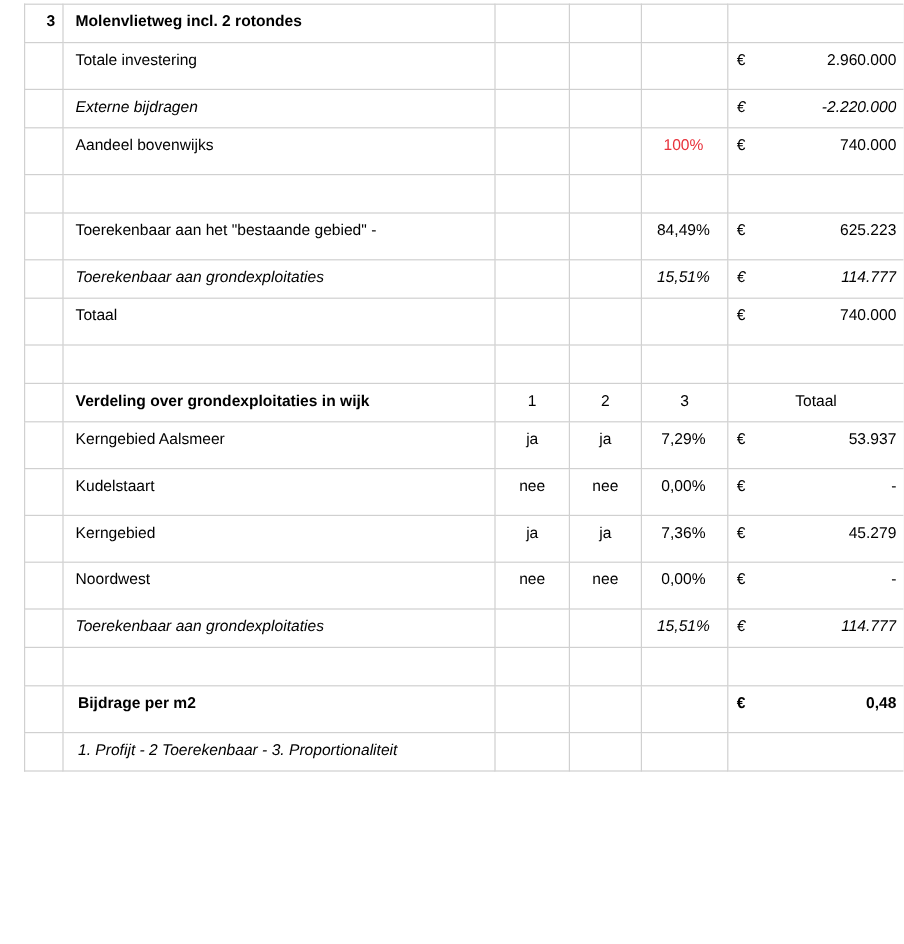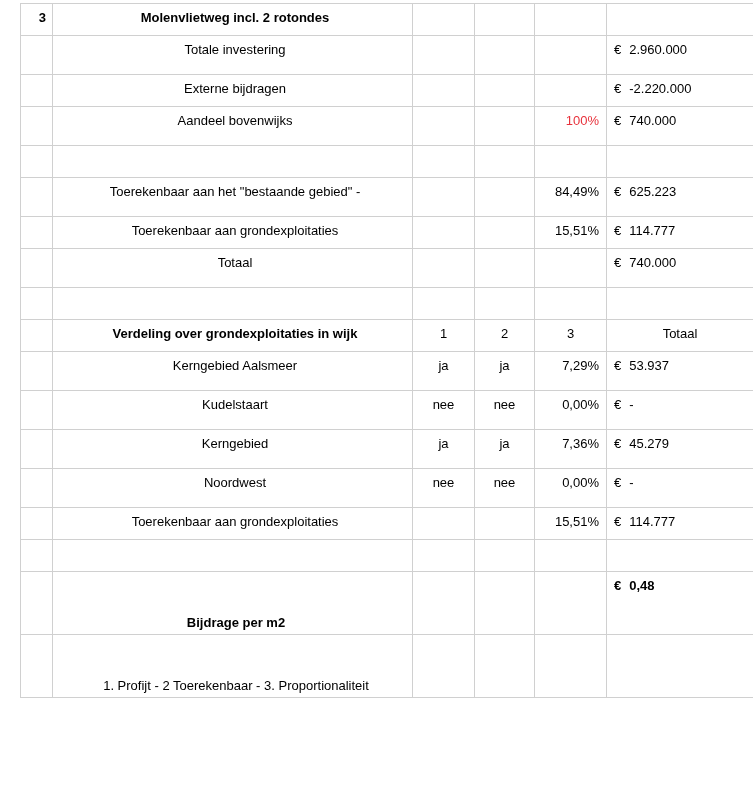--- a/index.html
+++ b/index.html
@@ -54,56 +54,55 @@
     min-height: 24px;
   }
   .num-cell {
     text-align: right;
     font-weight: bold;
     padding-right: 6px;
   }
   .label {
     padding-left: 10px;
     white-space: nowrap;
-    text-align: center;
-  }
-  .label.indent2 { padding-left: 12px; margin-top: 37px; }
+  }
+  .label.indent2 { padding-left: 12px; }
   .bold { font-weight: bold; }
   .center { text-align: center; }
-  .right  { text-align: right; padding-right: 7px; }
+  .right  { text-align: center; padding-right: 7px; }
   .red { color: #e8323c; }
 
   
   .money {
     box-sizing: border-box;
     padding: 6px 6px 4px 7px;
     display: block;
   }
   .money .eur {
     float: left;
     padding-right: 8px;
   }
   .money .amt {
     display: block;
-    text-align: left;
+    text-align: right;
     overflow: hidden;
   }
   .money.bold .eur, .money.bold .amt { font-weight: bold; }
   .money::after { content: ""; display: block; clear: both; }
 
   
   td.bt-thick { border-top: 2px solid #000000; }
   td.bb-thick { border-bottom: 2px solid #000000; }
   td.bb-double {
     border-bottom: 3px double #000000;
   }
 
   
   tr.r-tall  td { height: 38px; }
-  tr.r-std   td { height: 31px; }
+  tr.r-std   td { height: 31px; font-style: italic; }
   tr.r-blank td { height: 31px; }
   tr.r-head  td { height: 31px; }
 </style>
 </head>
 <body>
 
 <div id="sheet">
 
   <table class="grid">
     <colgroup>

